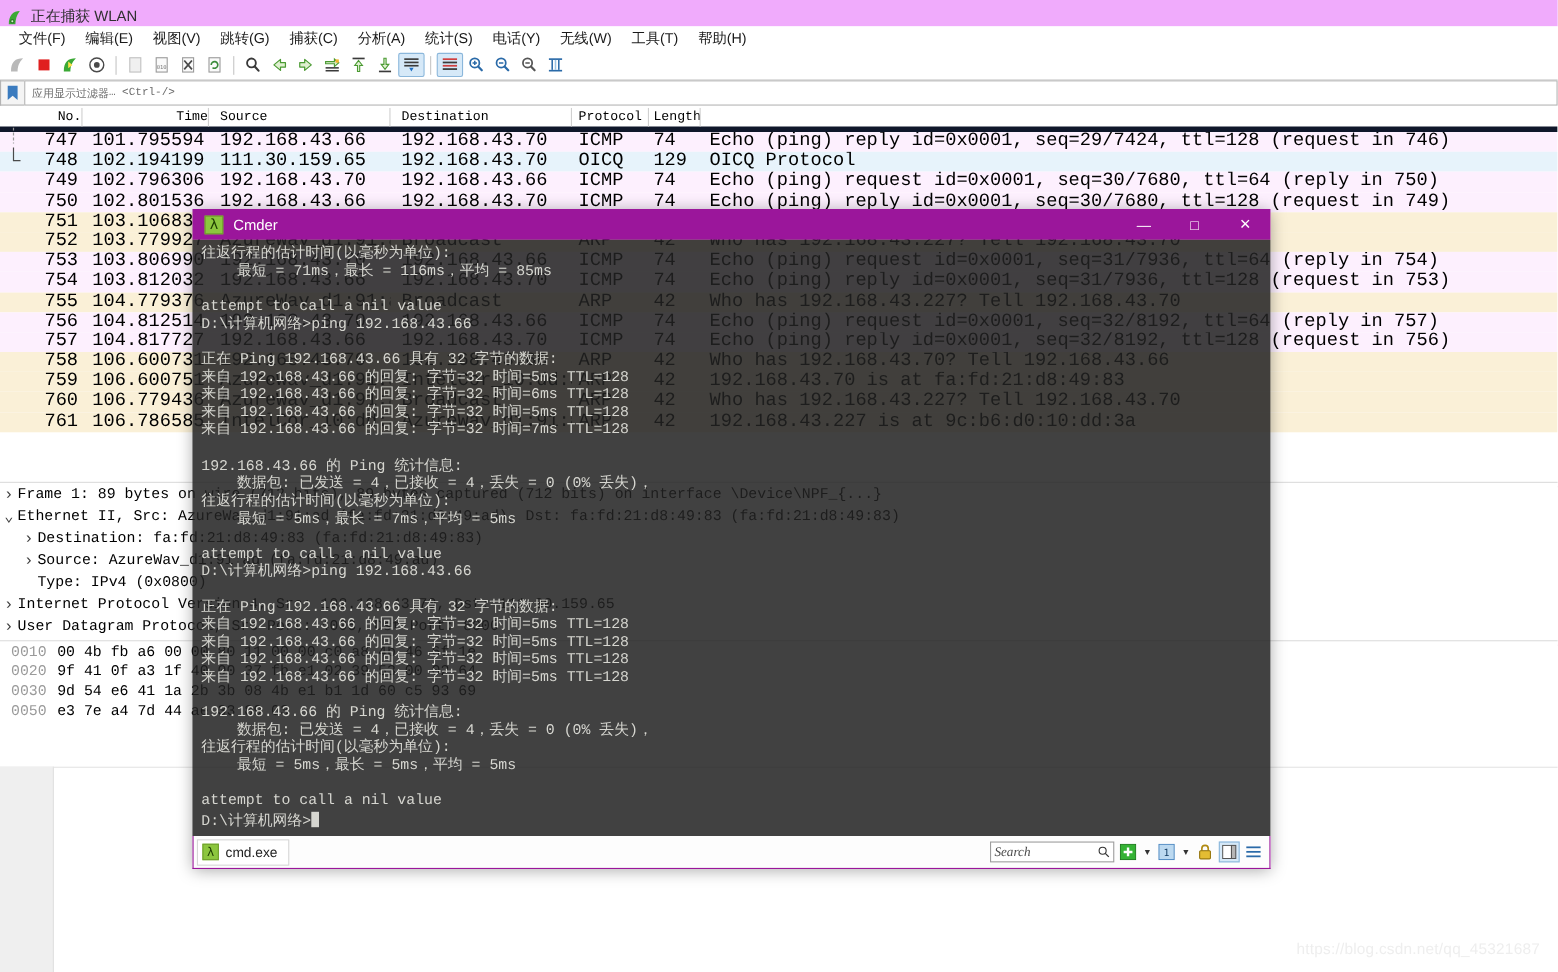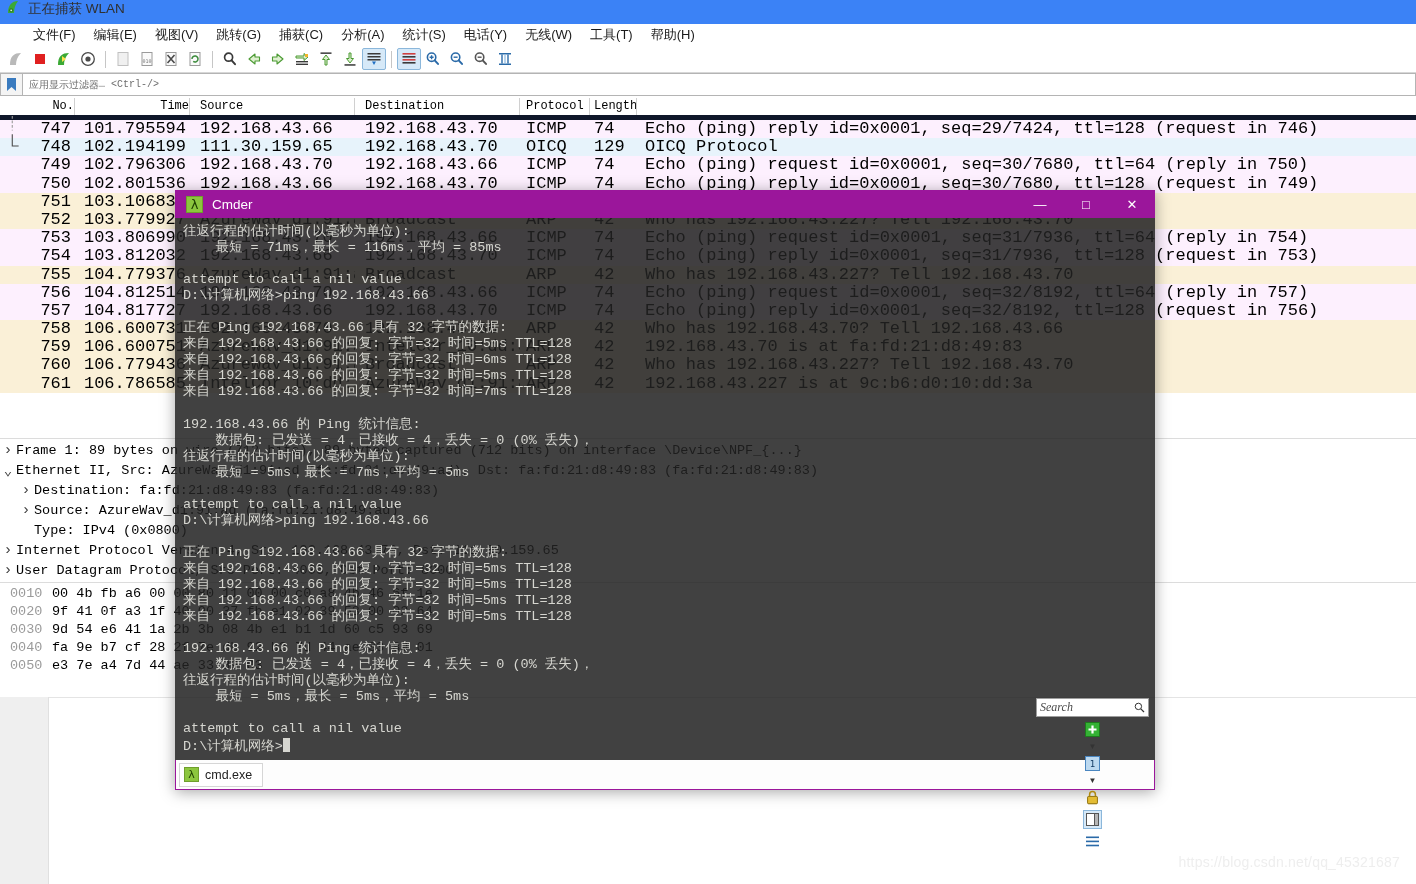--- a/index.html
+++ b/index.html
@@ -8,26 +8,26 @@
     background:#ffffff;
     font-family:"Liberation Sans","DejaVu Sans",sans-serif;
     font-size:13px;color:#000;
     -webkit-font-smoothing:none;
   }
 
   
   #wireshark{position:absolute;inset:0;background:#fff;}
 
   
-  .ws-titlebar{height:24px;display:flex;align-items:flex-start;padding-left:6px;background:#3b82f6;}
+  .ws-titlebar{height:24px;display:flex;align-items:flex-end;padding-left:6px;background:#f0abfc;}
   .ws-appicon{width:15px;height:15px;margin-right:7px;position:relative;flex:0 0 auto;}
   .ws-title{font-size:13.5px;color:#303030;}
 
   
-  .ws-menubar{height:22px;display:flex;align-items:flex-start;padding-left:24px;background:#fff;}
+  .ws-menubar{height:22px;display:flex;align-items:flex-start;padding-left:8px;background:#fff;}
   .ws-menu{font-size:13px;color:#1a1a1a;padding:2px 9px;white-space:nowrap;cursor:default;}
 
   
   .ws-toolbar{height:26px;display:flex;align-items:center;padding-left:4px;background:#fff;gap:0px;}
   .tb{width:24px;height:22px;display:flex;align-items:center;justify-content:center;flex:0 0 auto;}
   .tb svg{display:block;}
   .tb.sel{background:#d6e9f8;border:1px solid #8bb7db;box-sizing:border-box;border-radius:2px;}
   .tb-sep{width:1px;height:17px;background:#c6c6c6;margin:0 5px;flex:0 0 auto;}
 
   
@@ -101,21 +101,21 @@
   .cm-cursor{display:inline-block;width:7px;height:14px;background:#d6d6d0;vertical-align:-2px;}
 
   .cm-status{height:30px;background:#fdfdfd;border:1px solid #9b169b;border-top:none;box-sizing:border-box;
      display:flex;align-items:center;position:relative;}
   .cm-tab{height:24px;margin-left:3px;display:flex;align-items:center;border:1px solid #d6d6d6;
      background:#fff;padding:0 10px 0 4px;box-sizing:border-box;}
   .cm-tabicon{width:15px;height:15px;background:#8cc63e;display:flex;align-items:center;justify-content:center;
      color:#1d3c00;font-size:11px;margin-right:6px;border:1px solid #6f9f2c;box-sizing:border-box;
      font-family:"DejaVu Sans",sans-serif;}
   .cm-tablabel{font-size:12.5px;color:#222;}
-  .cm-right{position:absolute;right:5px;display:flex;align-items:center;gap:3px;flex-direction:column;}
+  .cm-right{position:absolute;right:5px;display:flex;align-items:center;gap:3px;}
   .cm-search{width:113px;height:19px;border:1px solid #9d9d9d;background:#fff;display:flex;align-items:center;
      padding:0 3px;box-sizing:border-box;}
   .cm-search span{font-style:italic;font-size:12px;color:#4a4a4a;flex:1;
      font-family:"Liberation Serif","DejaVu Serif",serif;}
   .cm-ic{width:19px;height:19px;display:flex;align-items:center;justify-content:center;flex:0 0 auto;}
   .cm-ic.box{border:1px solid #8bb7db;background:#d6e9f8;box-sizing:border-box;}
   .cm-caret{font-size:8px;color:#333;width:10px;text-align:center;}
 
   
   .watermark{position:absolute;right:16px;bottom:14px;color:#eeeeee;font-size:14px;letter-spacing:.2px;}
@@ -492,24 +492,20 @@
       </div>
       <div class="hx-row">
         <span class="hx-off">0020</span>
         <span class="hx-bytes">9f 41 0f a3 1f 40 00 37  fb e1 02 39 53 00 02 64</span>
       </div>
       <div class="hx-row">
         <span class="hx-off">0030</span>
         <span class="hx-bytes">9d 54 e6 41 1a 2b 3b 08  4b e1 b1 1d 60 c5 93 69</span>
       </div>
       <div class="hx-row">
-        <span class="hx-off">0040</span>
-        <span class="hx-bytes">fa 9e b7 cf 28 2f 7e db  92 b2 7d 44 ae 33 89 01</span>
-      </div>
-      <div class="hx-row">
         <span class="hx-off">0050</span>
         <span class="hx-bytes">e3 7e a4 7d 44 ae 33 89  03</span>
       </div>
     </div>
 
   <div class="ws-bottom"></div>
   <div class="ws-gutter"></div>
 </div>
 
 <div id="cmder">

